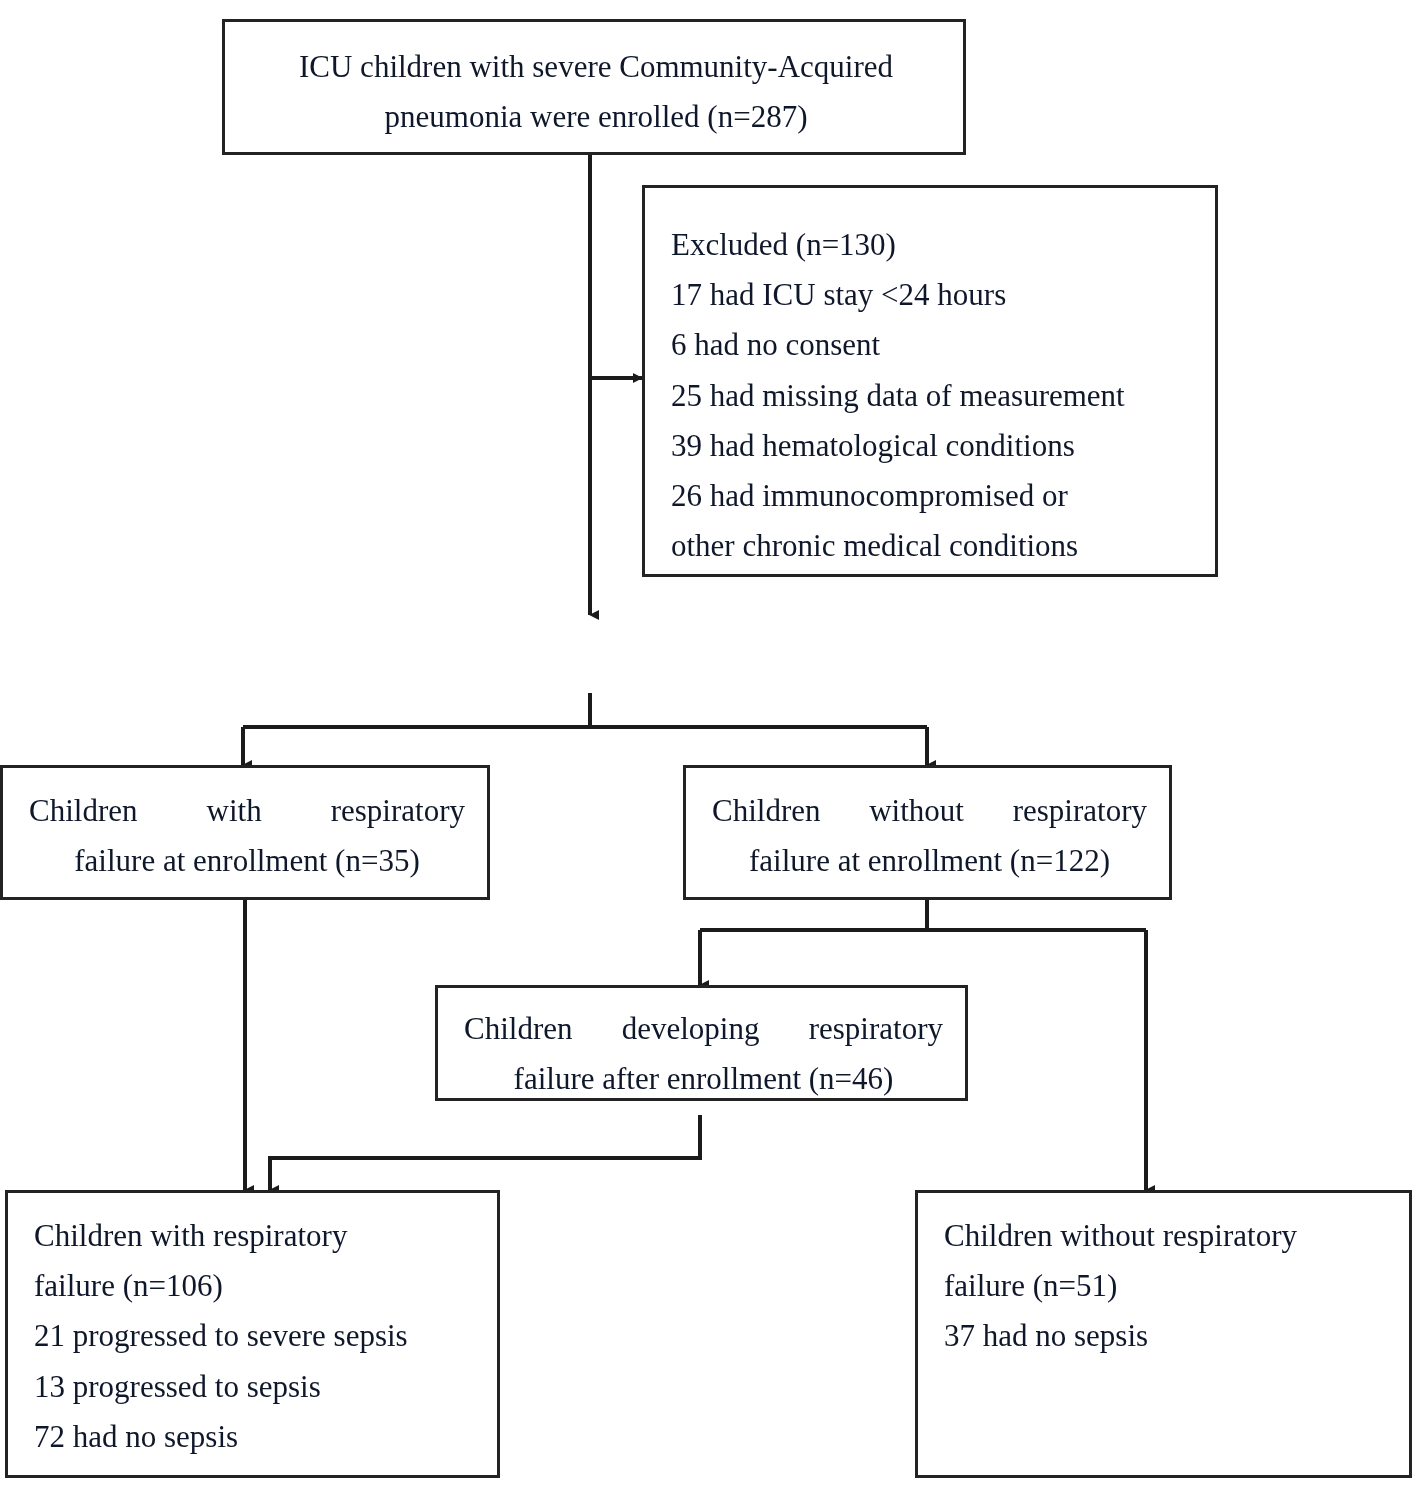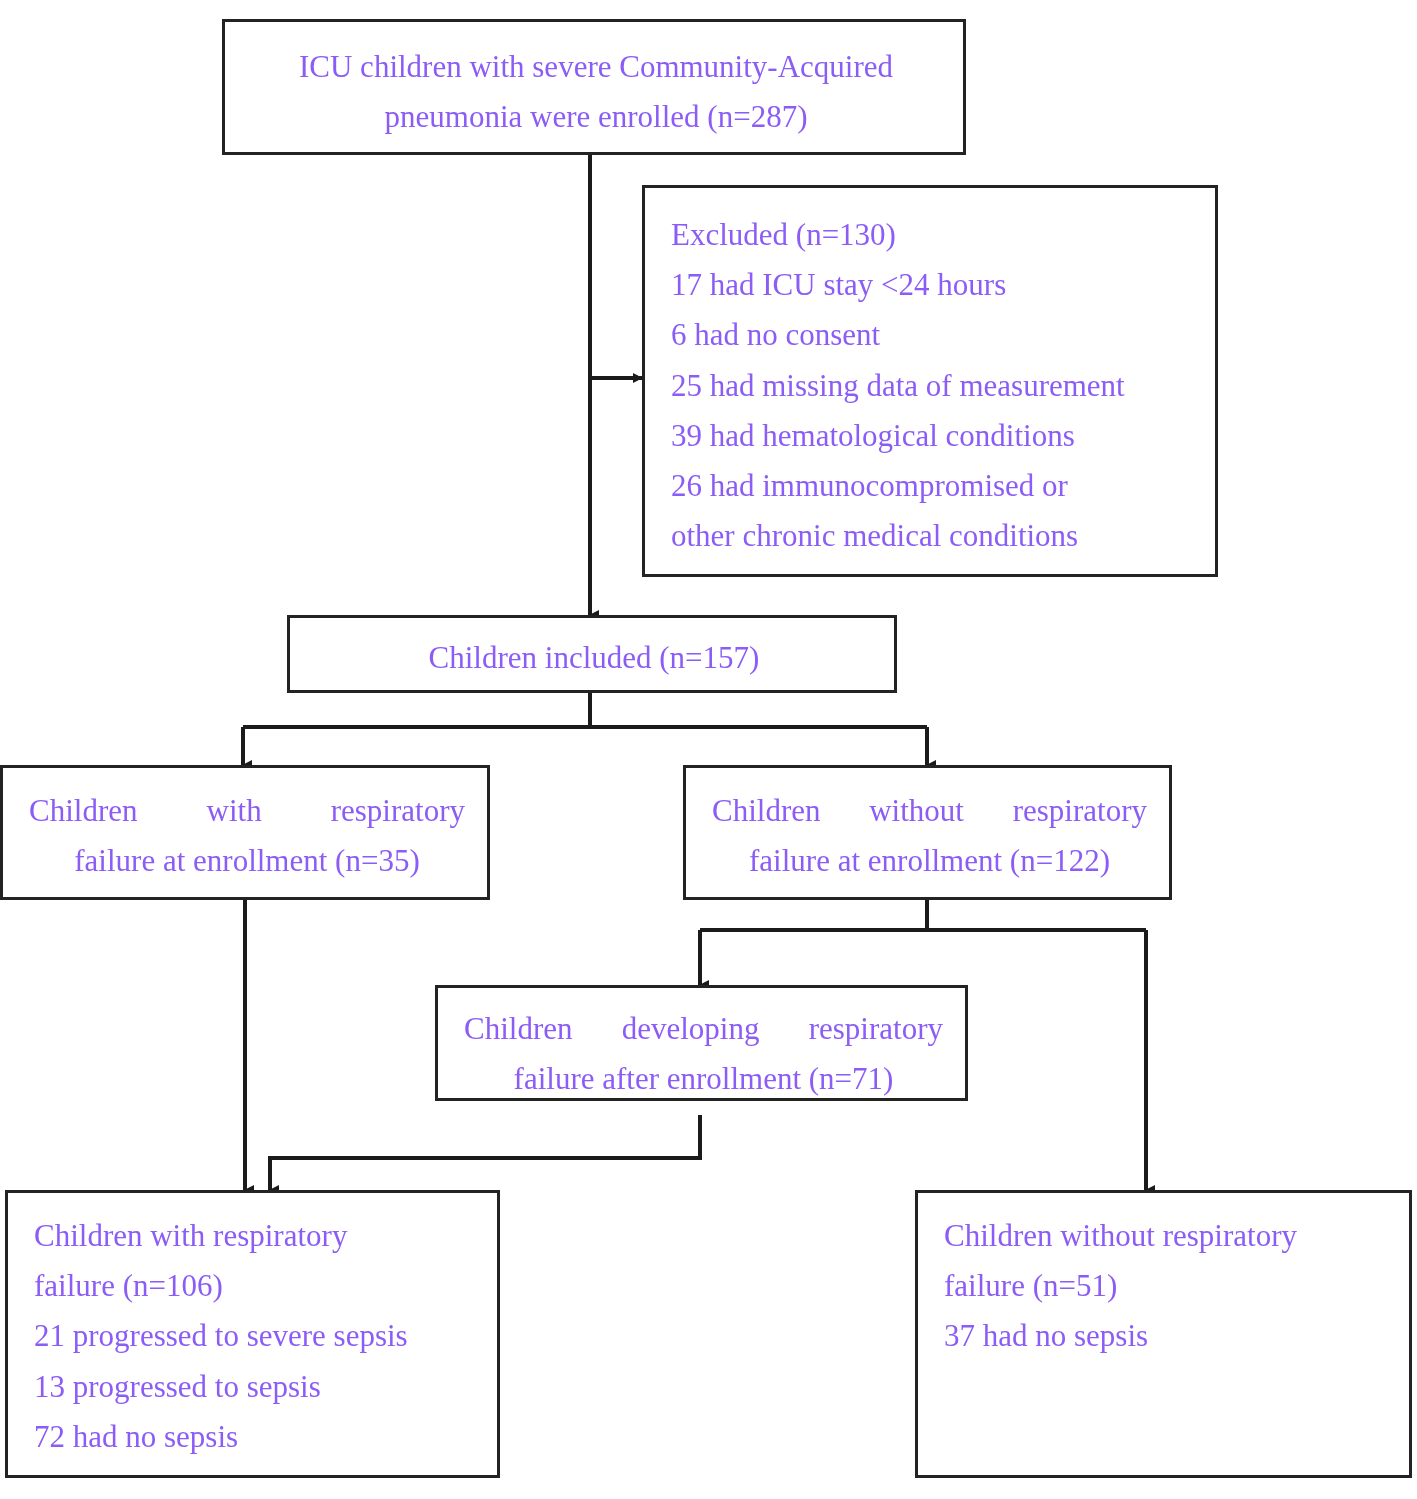--- a/index.html
+++ b/index.html
@@ -20,21 +20,21 @@
     left: 0;
     top: 0;
     width: 1417px;
     height: 1499px;
   }
   .node {
     position: absolute;
     box-sizing: border-box;
     border: 3px solid #232323;
     background: #ffffff;
-    color: #8b5cf6;
+    color: #0f172a;
     font-size: 31px;
     line-height: 1.62;
     padding: 14px 22px 14px 26px;
     z-index: 2;
   }
   .node .line {
     display: block;
     white-space: nowrap;
   }
   .node.justify {
@@ -51,21 +51,21 @@
     display: block;
     text-align: center;
     white-space: nowrap;
   }
   .node.center {
     text-align: center;
   }
 
   
   #node-enrolled   { left: 222px; top: 19px;   width: 744px; height: 136px; padding-top: 20px; }
-  #node-excluded   { left: 642px; top: 185px;  width: 576px; height: 392px; padding-top: 22px; }
+  #node-excluded   { left: 642px; top: 185px;  width: 576px; height: 392px; padding-top: 32px; }
   #node-included   { left: 287px; top: 615px;  width: 610px; height: 78px;  padding-top: 15px; }
   #node-rf-enroll  { left: 0px;   top: 765px;  width: 490px; height: 135px; padding-top: 18px; }
   #node-norf-enroll{ left: 683px; top: 765px;  width: 489px; height: 135px; padding-top: 18px; }
   #node-rf-after   { left: 435px; top: 985px;  width: 533px; height: 116px; padding-top: 16px; }
   #node-out-rf     { left: 5px;   top: 1190px; width: 495px; height: 288px; padding-top: 18px; }
   #node-out-norf   { left: 915px; top: 1190px; width: 497px; height: 288px; padding-top: 18px; }
 </style>
 </head>
 <body>
 
@@ -112,37 +112,34 @@
   <div class="node" id="node-excluded">
     <span class="line">Excluded (n=130)</span>
     <span class="line">17 had ICU stay &lt;24 hours</span>
     <span class="line">6 had no consent</span>
     <span class="line">25 had missing data of measurement</span>
     <span class="line">39 had hematological conditions</span>
     <span class="line">26 had immunocompromised or</span>
     <span class="line">other chronic medical conditions</span>
   </div>
 
-  <div class="node center" id="node-included">
-    <span class="line">Children included (n=157)</span>
-  </div>
 
   <div class="node justify" id="node-rf-enroll">
     <span class="line-j">Children with respiratory</span>
     <span class="line-last">failure at enrollment (n=35)</span>
   </div>
 
   <div class="node justify" id="node-norf-enroll">
     <span class="line-j">Children without respiratory</span>
     <span class="line-last">failure at enrollment (n=122)</span>
   </div>
 
   <div class="node justify" id="node-rf-after">
     <span class="line-j">Children developing respiratory</span>
-    <span class="line-last">failure after enrollment (n=71)</span>
+    <span class="line-last">failure after enrollment (n=46)</span>
   </div>
 
   <div class="node" id="node-out-rf">
     <span class="line">Children with respiratory</span>
     <span class="line">failure (n=106)</span>
     <span class="line">21 progressed to severe sepsis</span>
     <span class="line">13 progressed to sepsis</span>
     <span class="line">72 had no sepsis</span>
   </div>
 

